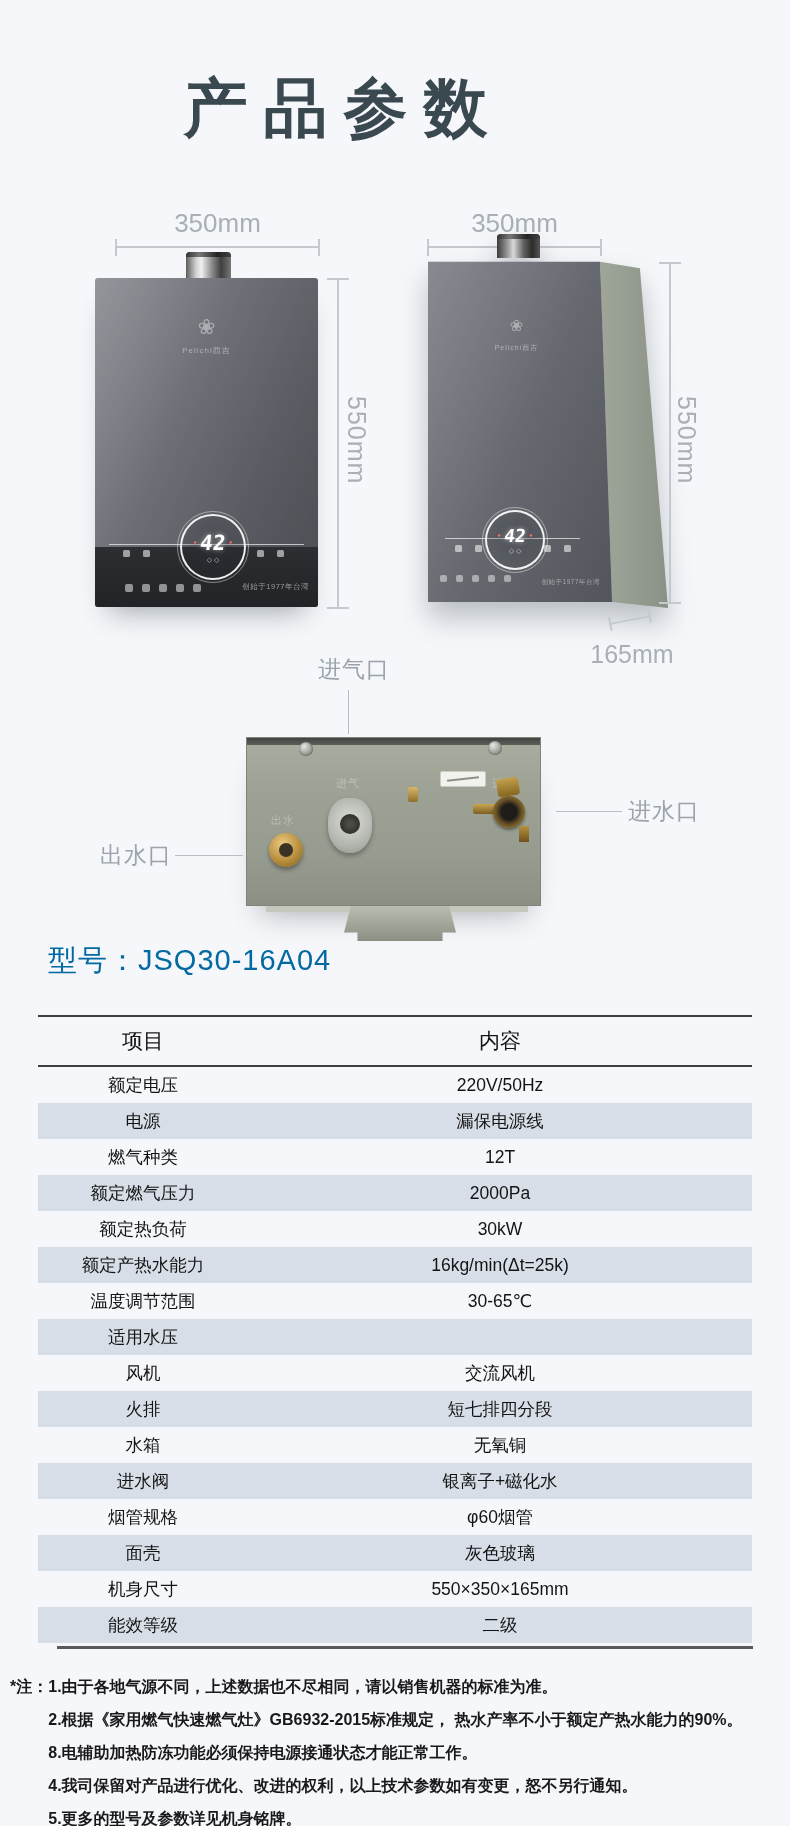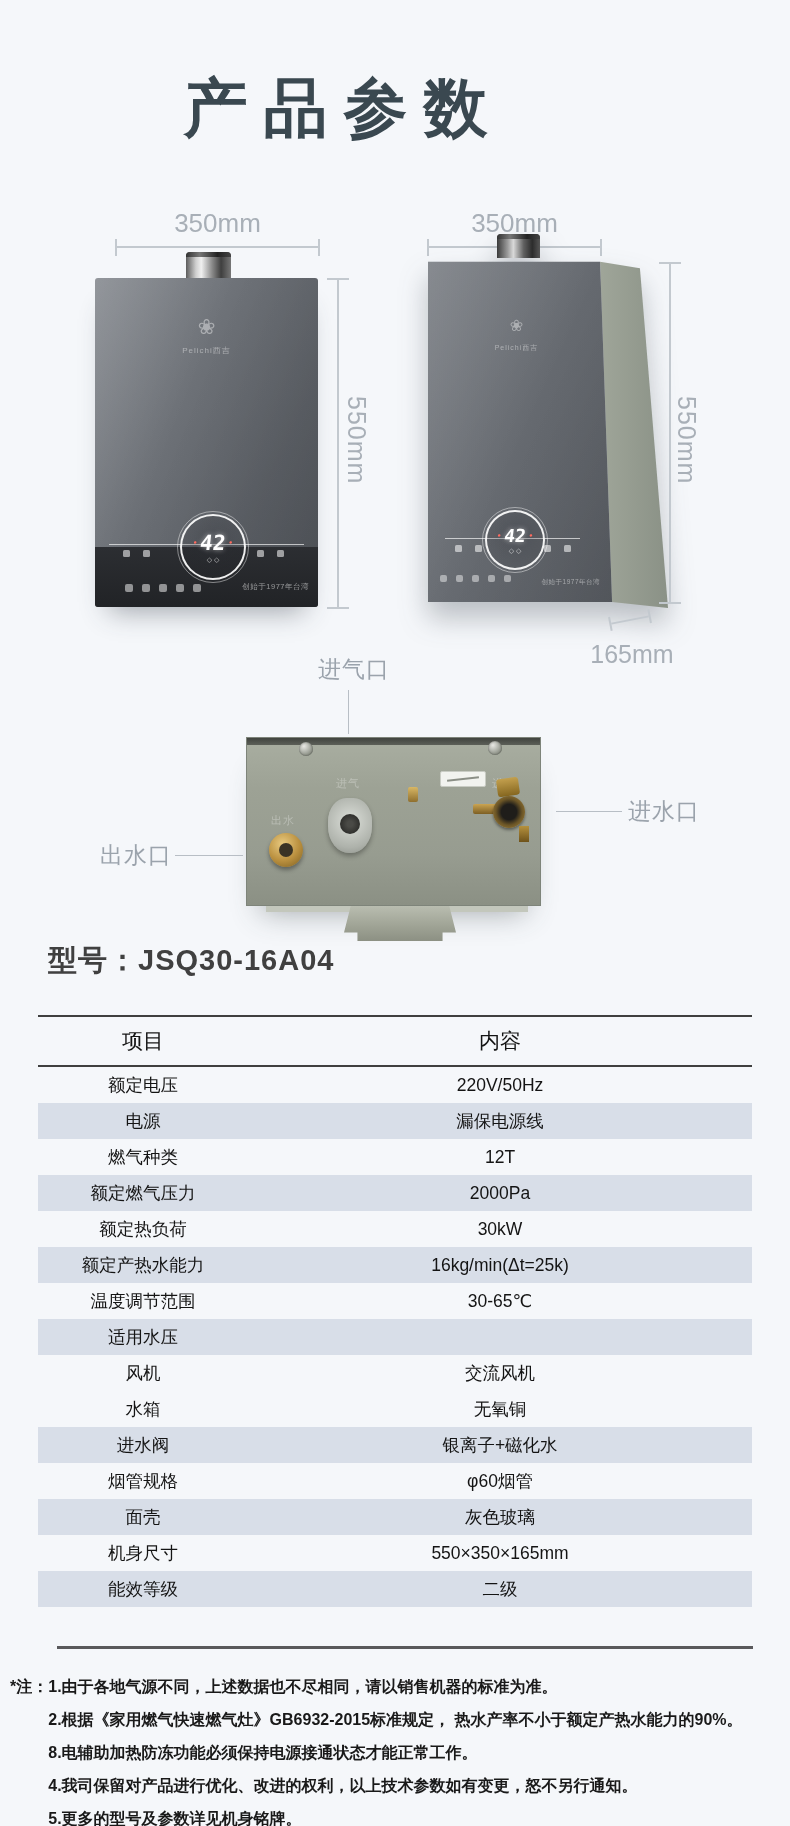--- a/index.html
+++ b/index.html
@@ -126,21 +126,21 @@
     box-shadow:0 2px 3px rgba(0,0,0,.4);}
   .valve .stem{position:absolute;right:2px;top:48px;width:10px;height:16px;
     background:linear-gradient(#b5913e,#6e521a);}
   .base-lip{position:absolute;left:266px;top:906px;width:262px;height:6px;background:#c3c7bc;}
   .mount{position:absolute;left:344px;top:906px;width:112px;height:35px;
     background:linear-gradient(180deg,#b9bdb0,#9ea294 60%,#8c9083);
     clip-path:polygon(6% 0,94% 0,100% 76%,88% 76%,88% 100%,12% 100%,12% 76%,0 76%);
     box-shadow:0 12px 14px -8px rgba(60,70,75,.4);}
 
   
-  .model{position:absolute;left:48px;top:941px;font-size:29px;font-weight:700;color:#404040;letter-spacing:1px;}
+  .model{position:absolute;left:48px;top:941px;font-size:29px;font-weight:400;color:#0369a1;letter-spacing:1px;}
   .spec{position:absolute;left:38px;top:1015px;width:714px;color:#141414;}
   .spec-header{display:flex;height:52px;align-items:center;border-top:2px solid #3f3f3f;border-bottom:2px solid #3f3f3f;font-size:21px;box-sizing:border-box;}
   .col-item{width:210px;text-align:center;}
   .col-content{flex:1;text-align:center;}
   .spec-row{display:flex;height:36px;align-items:center;font-size:17.5px;}
   .spec-row.alt{background:#d8dee8;}
   .rule{position:absolute;left:57px;top:1646px;width:696px;height:3px;background:#59595b;}
 
   
   .notes{position:absolute;left:10px;top:1670px;width:778px;display:flex;
@@ -308,20 +308,24 @@
           <div class="col-item">温度调节范围</div>
           <div class="col-content">30-65℃</div>
         </div>
         <div class="spec-row alt">
           <div class="col-item">适用水压</div>
         </div>
         <div class="spec-row">
           <div class="col-item">风机</div>
           <div class="col-content">交流风机</div>
         </div>
+        <div class="spec-row alt">
+          <div class="col-item">火排</div>
+          <div class="col-content">短七排四分段</div>
+        </div>
         <div class="spec-row">
           <div class="col-item">水箱</div>
           <div class="col-content">无氧铜</div>
         </div>
         <div class="spec-row alt">
           <div class="col-item">进水阀</div>
           <div class="col-content">银离子+磁化水</div>
         </div>
         <div class="spec-row">
           <div class="col-item">烟管规格</div>

